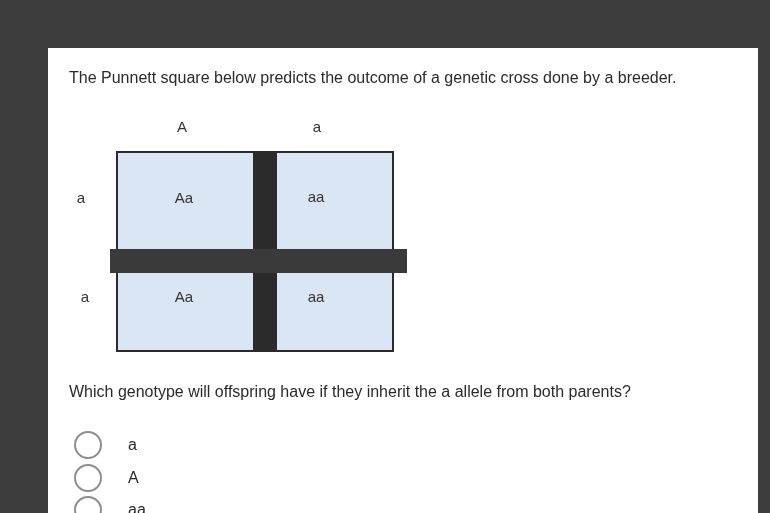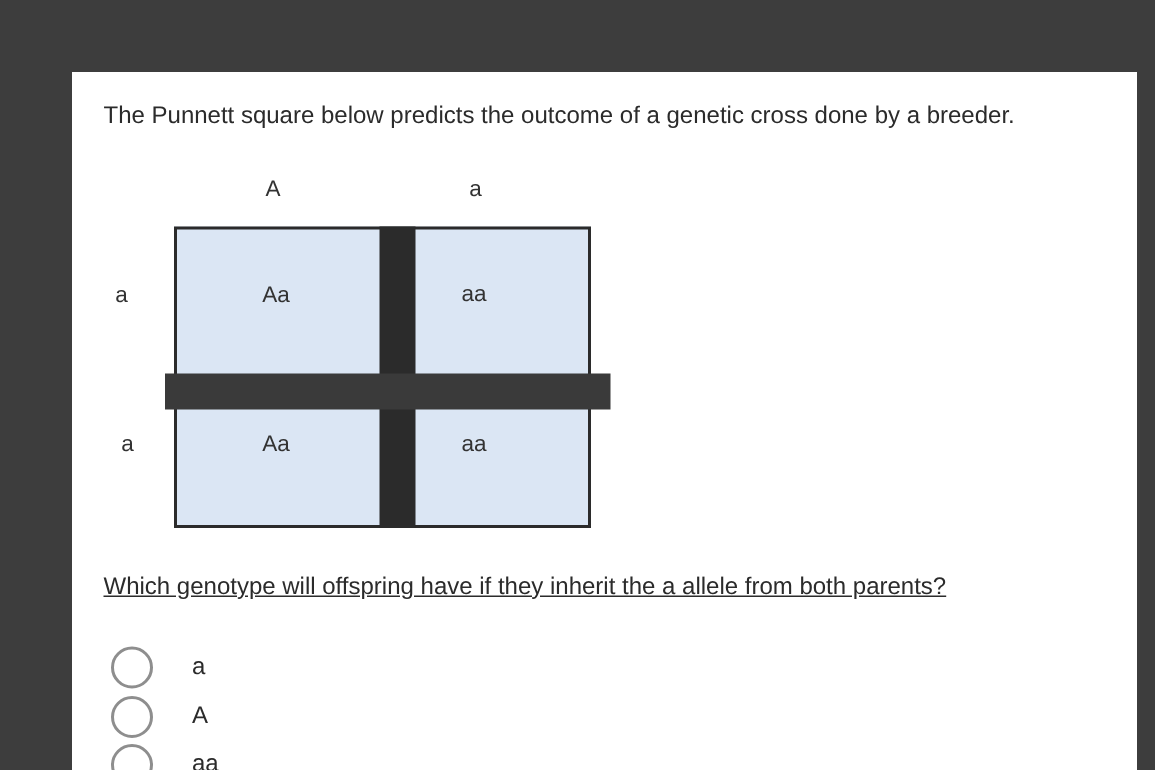--- a/index.html
+++ b/index.html
@@ -16,21 +16,21 @@
   .frame-top  { position:absolute; left:0; top:0; width:770px; height:10px; background:#3d3d3d; }
   .frame-left { position:absolute; left:0; top:0; width:18px; height:513px; background:#3d3d3d; }
 
   
   .intro-text {
     position:absolute; left:33px; top:32px;
     font-size:16px; line-height:20px; color:#2b2b2b;
   }
   .question-text {
     position:absolute; left:33px; top:346px;
-    font-size:16px; line-height:20px; color:#2b2b2b;text-decoration:underline;
+    font-size:16px; line-height:20px; color:#2b2b2b;
   }
 
   
   .punnett { position:absolute; left:0; top:0; }
   .p-label {
     position:absolute; font-size:15px; color:#333;
     transform:translate(-50%,-50%); white-space:nowrap;
   }
   .p-square {
     position:absolute; left:92px; top:127px;

